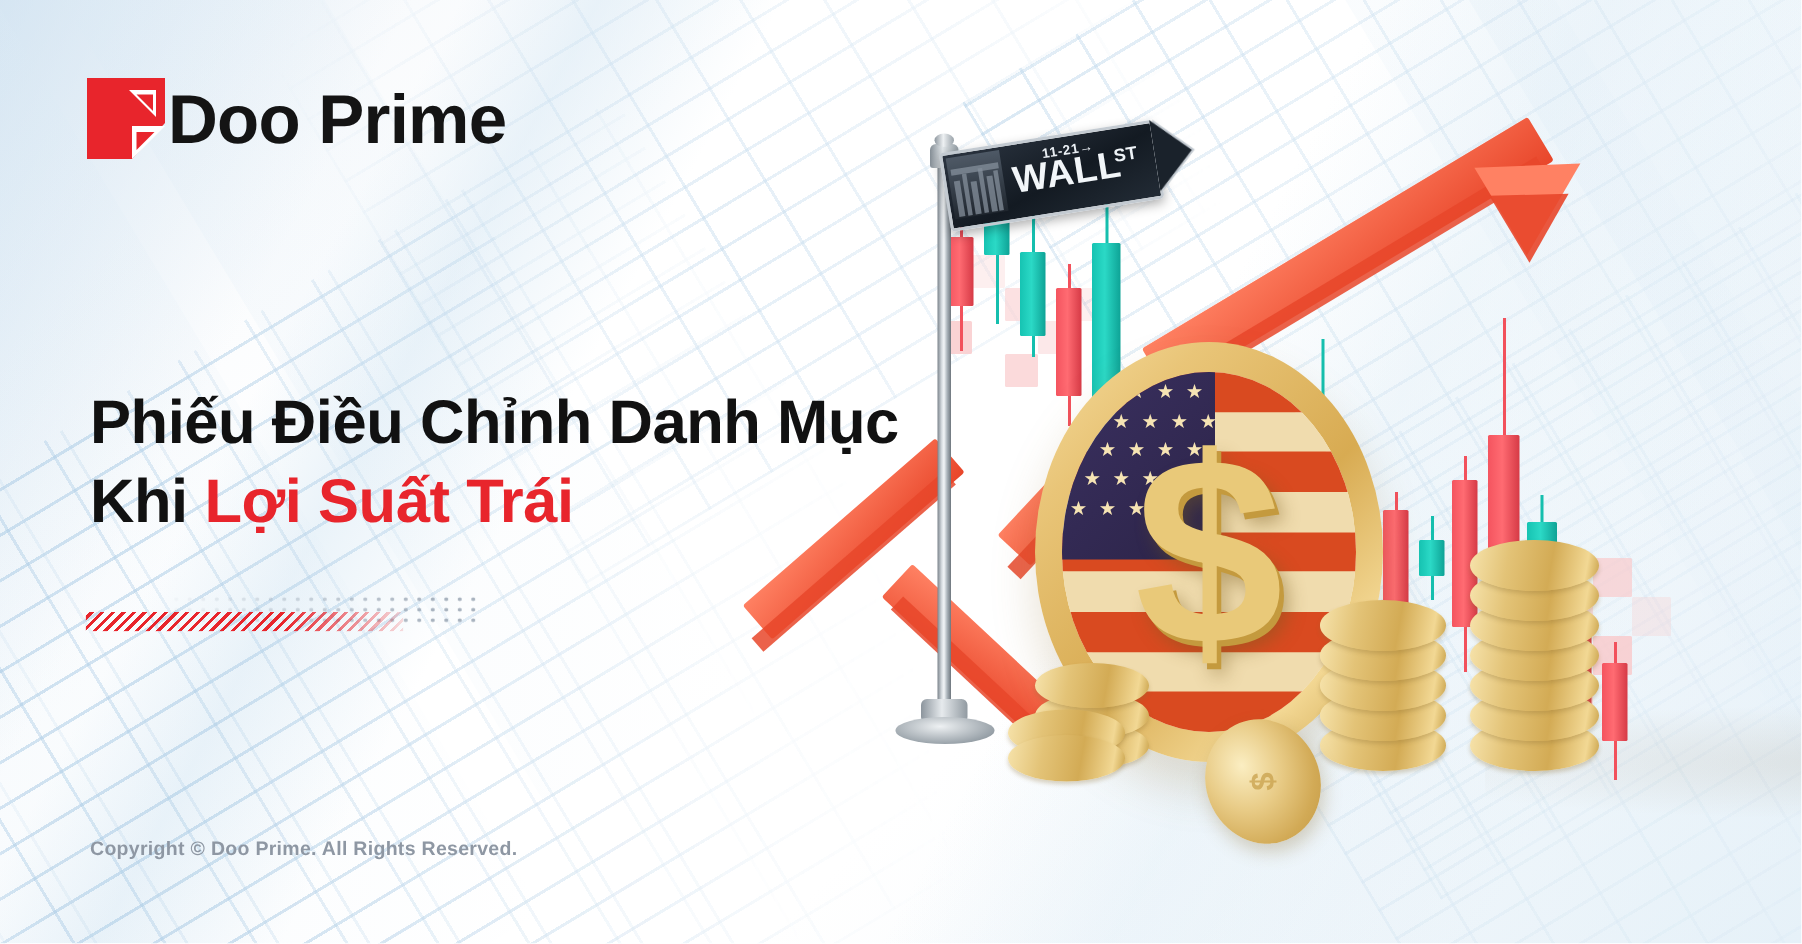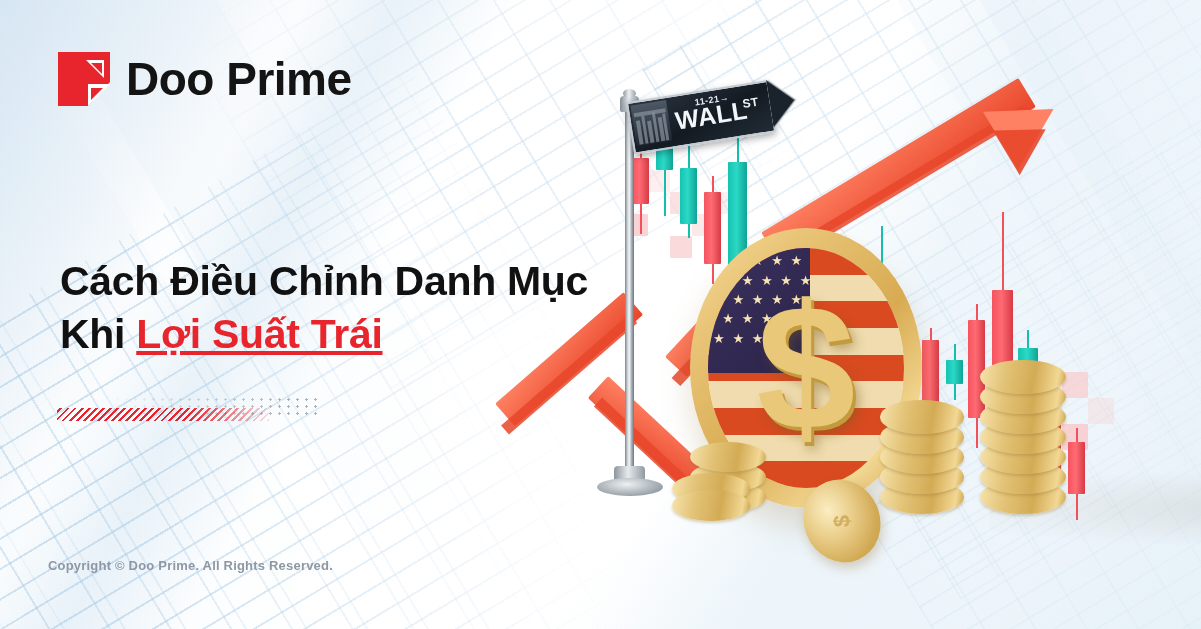--- a/index.html
+++ b/index.html
@@ -64,34 +64,34 @@
   .bg-bricks-right.r2{right:-260px;top:190px;opacity:.55;}
 
   
   .bg-panel{position:absolute;background:linear-gradient(120deg,rgba(219,234,245,.55),rgba(255,255,255,0));transform:rotate(-31deg);}
   .bg-panel.p1{left:-260px;top:-120px;width:420px;height:900px;opacity:.75;}
   .bg-panel.p2{left:120px;top:-340px;width:150px;height:900px;opacity:.55;}
   .bg-panel.p3{right:-180px;top:-300px;width:260px;height:1000px;opacity:.5;}
   .bg-panel.p4{right:60px;top:-260px;width:120px;height:900px;opacity:.35;}
 
   
-  .logo{position:absolute;left:58px;top:52px;display:flex;align-items:center;gap:16px;}
+  .logo{position:absolute;left:58px;top:52px;display:flex;align-items:center;gap:2px;}
   .logo-mark{position:relative;width:52px;height:54px;}
   .logo-text{
     font-size:46px;font-weight:700;letter-spacing:-.5px;color:#141414;
     font-family:"Liberation Sans","DejaVu Sans",sans-serif;line-height:1;
   }
 
   
   .headline{
     position:absolute;left:60px;top:228px;width:580px;
     font-size:41px;font-weight:700;line-height:1.28;letter-spacing:-.3px;
     color:#111111;
   }
-  .headline .hl-red{color:#e8252c;text-decoration:underline;}
+  .headline .hl-red{color:#e8252c;}
   .hl-line{display:block;white-space:nowrap;}
 
   
   .accent{position:absolute;left:57px;top:396px;width:262px;height:28px;}
   .accent-dots{
     position:absolute;left:56px;top:0;width:206px;height:22px;
     background-image:radial-gradient(circle,#9aa6b4 1.1px,rgba(0,0,0,0) 1.4px);
     background-size:9px 7px;
     -webkit-mask-image:linear-gradient(90deg,rgba(0,0,0,.05) 0%,rgba(0,0,0,1) 85%);
             mask-image:linear-gradient(90deg,rgba(0,0,0,.05) 0%,rgba(0,0,0,1) 85%);
@@ -99,21 +99,21 @@
   }
   .accent-hatch{
     position:absolute;left:0;top:12px;width:212px;height:13px;
     background-image:repeating-linear-gradient(-45deg,#e8252c 0 2px,rgba(255,255,255,0) 2px 5px);
     -webkit-mask-image:linear-gradient(90deg,rgba(0,0,0,1) 0%,rgba(0,0,0,1) 62%,rgba(0,0,0,.15) 100%);
             mask-image:linear-gradient(90deg,rgba(0,0,0,1) 0%,rgba(0,0,0,1) 62%,rgba(0,0,0,.15) 100%);
   }
 
   
   .copyright{
-    position:absolute;left:48px;top:558px;
+    position:absolute;left:60px;top:558px;
     font-size:13px;font-weight:700;color:#8e97a3;letter-spacing:.2px;
   }
 
   
   .art{position:absolute;left:480px;top:0;width:721px;height:629px;}
 
   
   .pix{position:absolute;background:#f9c9cb;border-radius:1px;}
 
   
@@ -255,21 +255,21 @@
         <path d="M30 54 V32 H52 Z" fill="#ffffff"></path>
         <path d="M28 8 L46 8 L46 26 Z" fill="#ffffff"></path>
         <path d="M44 11 L33 11 L44 22 Z" fill="#e8252c"></path>
         <path d="M33 36 L45 36 L33 48 Z" fill="#e8252c"></path>
       </svg>
     </span>
     <span class="logo-text">Doo Prime</span>
   </div>
 
   <h1 class="headline">
-    <span class="hl-line">Cách Điều Chỉnh Danh Mục</span>
+    <span class="hl-line">Phiếu Điều Chỉnh Danh Mục</span>
     <span class="hl-line"><span>Khi </span><span class="hl-red">Lợi Suất Trái</span></span>
   </h1>
 
   <div class="accent">
     <div class="accent-dots"></div>
     <div class="accent-hatch"></div>
   </div>
 
   <div class="copyright">Copyright © Doo Prime. All Rights Reserved.</div>
 

